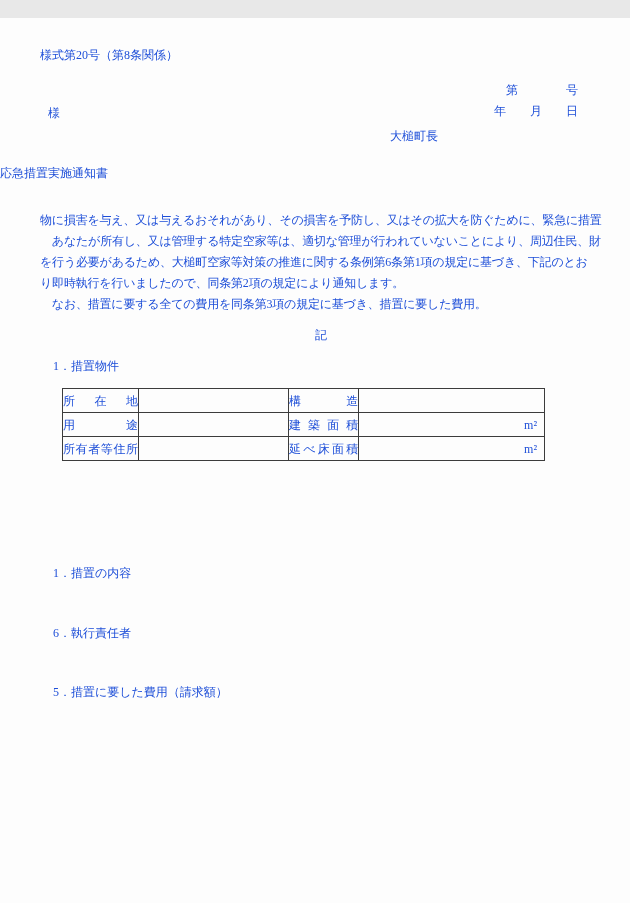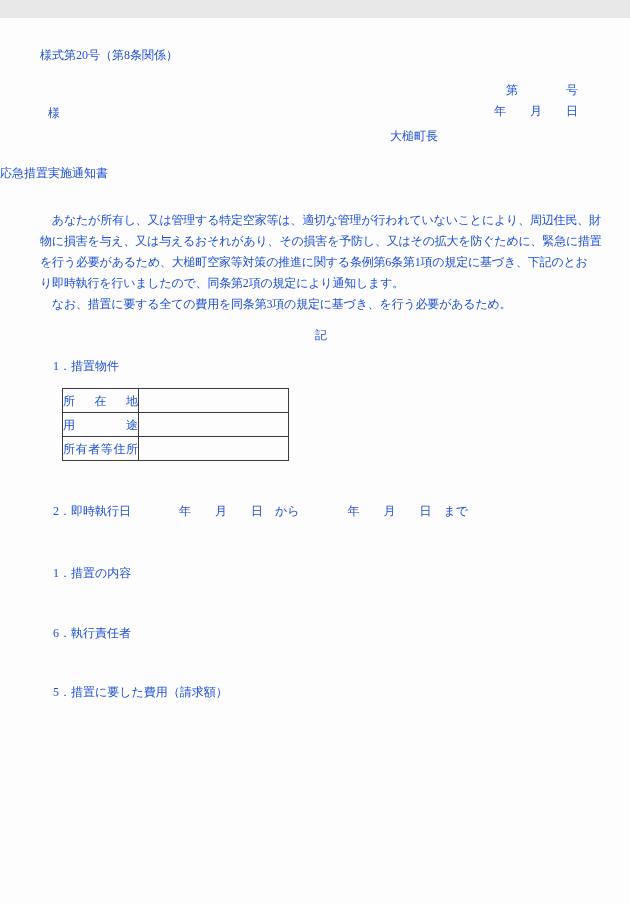--- a/index.html
+++ b/index.html
@@ -74,25 +74,25 @@
     <div>年　　月　　日</div>
   </div>
 
   <div class="abs addressee">様</div>
 
   <div class="abs sender">大槌町長</div>
 
   <div class="abs doc-title">応急措置実施通知書</div>
 
   <div class="abs body-text">
+    <div>物に損害を与え、又は与えるおそれがあり、その損害を予防し、又はその拡大を防ぐために、緊急に措置</div>
     <div>　あなたが所有し、又は管理する特定空家等は、適切な管理が行われていないことにより、周辺住民、財</div>
-    <div>物に損害を与え、又は与えるおそれがあり、その損害を予防し、又はその拡大を防ぐために、緊急に措置</div>
     <div>を行う必要があるため、大槌町空家等対策の推進に関する条例第6条第1項の規定に基づき、下記のとお</div>
     <div>り即時執行を行いましたので、同条第2項の規定により通知します。</div>
-    <div>　なお、措置に要する全ての費用を同条第3項の規定に基づき、を行う必要があるため。</div>
+    <div>　なお、措置に要する全ての費用を同条第3項の規定に基づき、措置に要した費用。</div>
   </div>
 
   <div class="abs record-marker">記</div>
 
   <div class="abs sec-1">1．措置物件</div>
 
   <div class="abs tablewrap">
     <table class="ft ft-left">
       <tbody>
         <tr>
@@ -102,23 +102,38 @@
         <tr>
           <td class="lbl">用途</td>
           <td class="val"></td>
         </tr>
         <tr>
           <td class="lbl">所有者等住所</td>
           <td class="val"></td>
         </tr>
       </tbody>
     </table>
+    <table class="ft ft-right">
+      <tbody>
+        <tr>
+          <td class="lbl">構造</td>
+          <td class="val"></td>
+        </tr>
+        <tr>
+          <td class="lbl">建築面積</td>
+          <td class="val">m²</td>
+        </tr>
+        <tr>
+          <td class="lbl">延べ床面積</td>
+          <td class="val">m²</td>
+        </tr>
+      </tbody>
+    </table>
   </div>
 
-  <div class="abs sec-2">2．即時執行日　　　　年　　月　　日　から　　　　年　　月　　日　まで</div>
 
   <div class="abs sec-3">1．措置の内容</div>
 
   <div class="abs sec-4">6．執行責任者</div>
 
   <div class="abs sec-5">5．措置に要した費用（請求額）</div>
 
 </div>
 
 </body></html>

